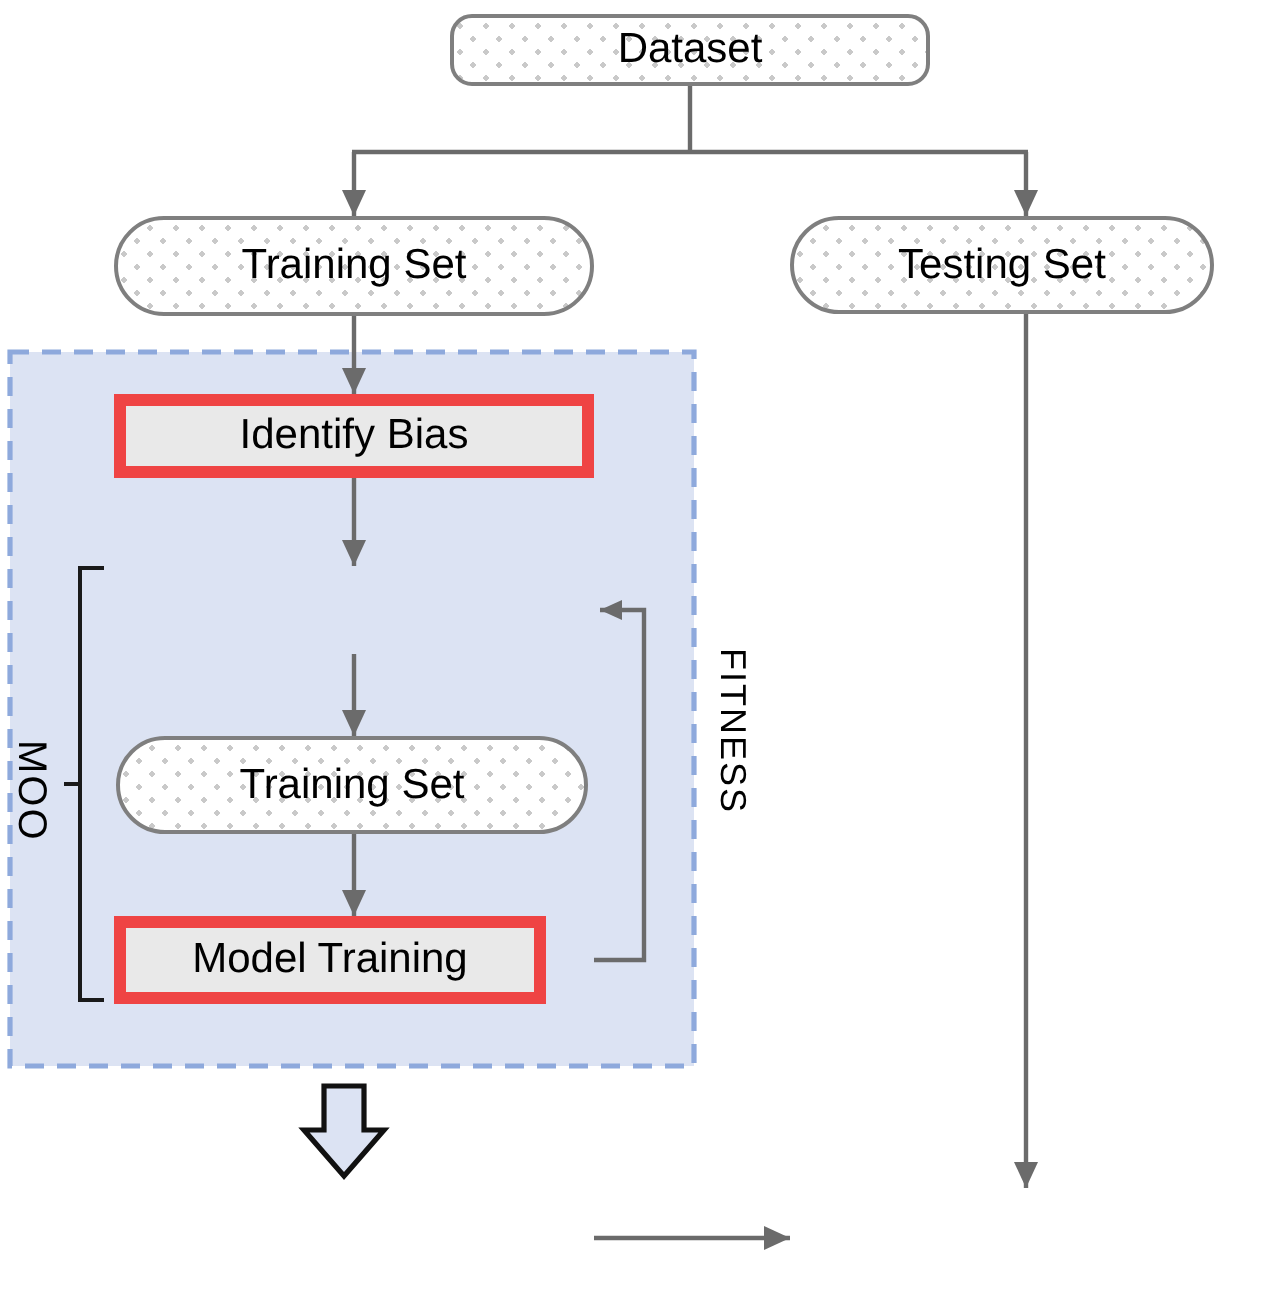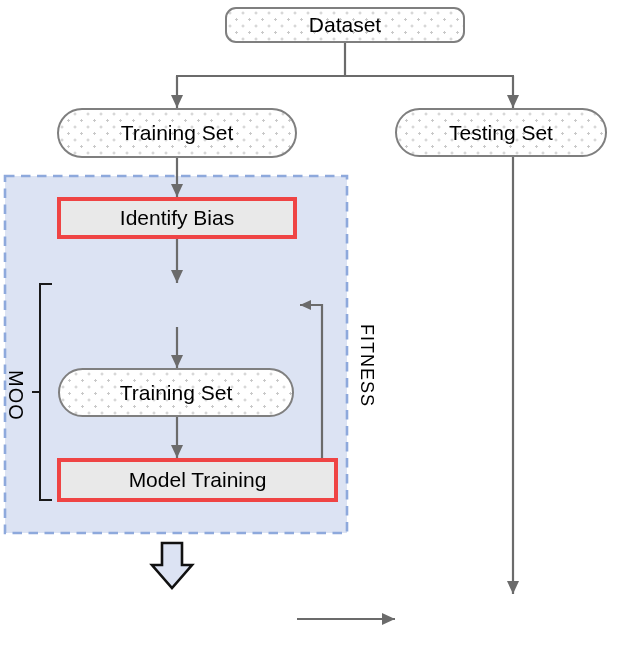--- a/index.html
+++ b/index.html
@@ -22,21 +22,21 @@
     border:2px solid #7f7f7f;
     border-radius:25px;
     background-color:#ffffff;
     background-image:
       radial-gradient(#c9c9c9 1.3px, rgba(0,0,0,0) 1.4px),
       radial-gradient(#c9c9c9 1.3px, rgba(0,0,0,0) 1.4px);
     background-size:13px 13px;
     background-position:3px 4px, 9.5px 10.5px;
   }
   .proc{
-    border:4px solid #ef4444;
+    border:6px solid #ef4444;
     background:#e9e9e9;
   }
   .vlabel{
     position:absolute;
     writing-mode:vertical-rl;
     color:#000;
     display:flex;align-items:center;justify-content:center;
     white-space:nowrap;
   }
   .vlabel.moo{font-size:20px;letter-spacing:1px;}
@@ -93,21 +93,21 @@
 
   <div class="node proc" style="left:57px;top:197px;width:240px;height:42px">
     <span>Identify Bias</span>
   </div>
 
 
   <div class="node pill" style="left:58px;top:368px;width:236px;height:49px">
     <span>Training Set</span>
   </div>
 
-  <div class="node proc" style="left:57px;top:458px;width:281px;height:44px">
+  <div class="node proc" style="left:57px;top:458px;width:216px;height:44px">
     <span>Model Training</span>
   </div>
 
 
 
   <div class="vlabel moo" style="left:2px;top:366px;height:58px;width:26px">MOO</div>
 
   <div class="vlabel fitness" style="left:352px;top:314px;height:104px;width:28px">FITNESS</div>
 
 </div>

